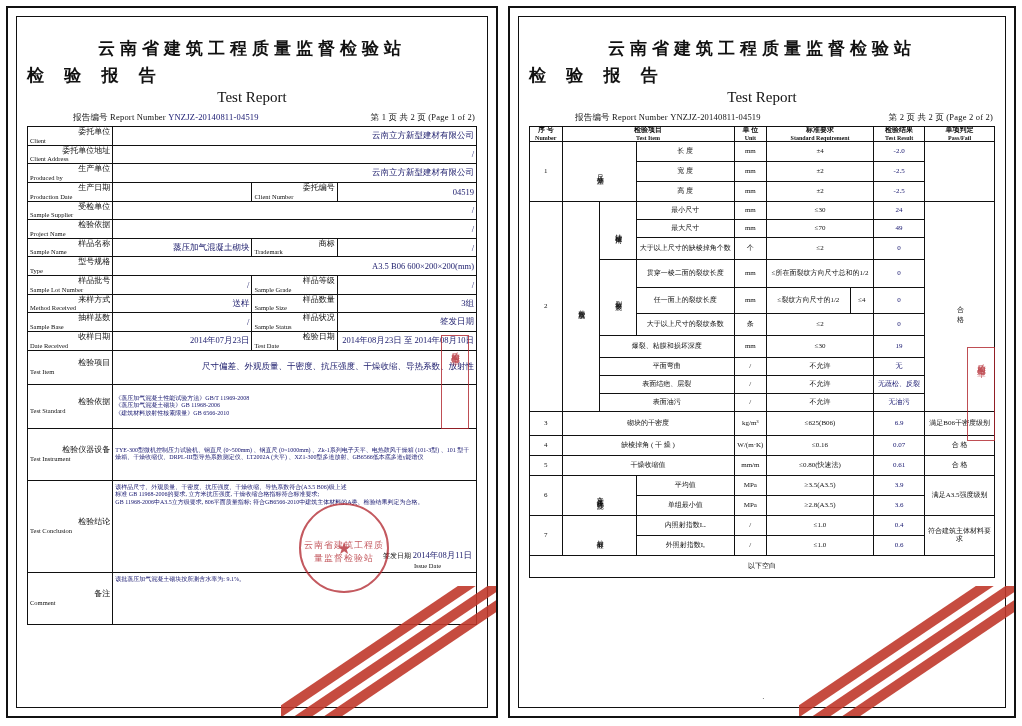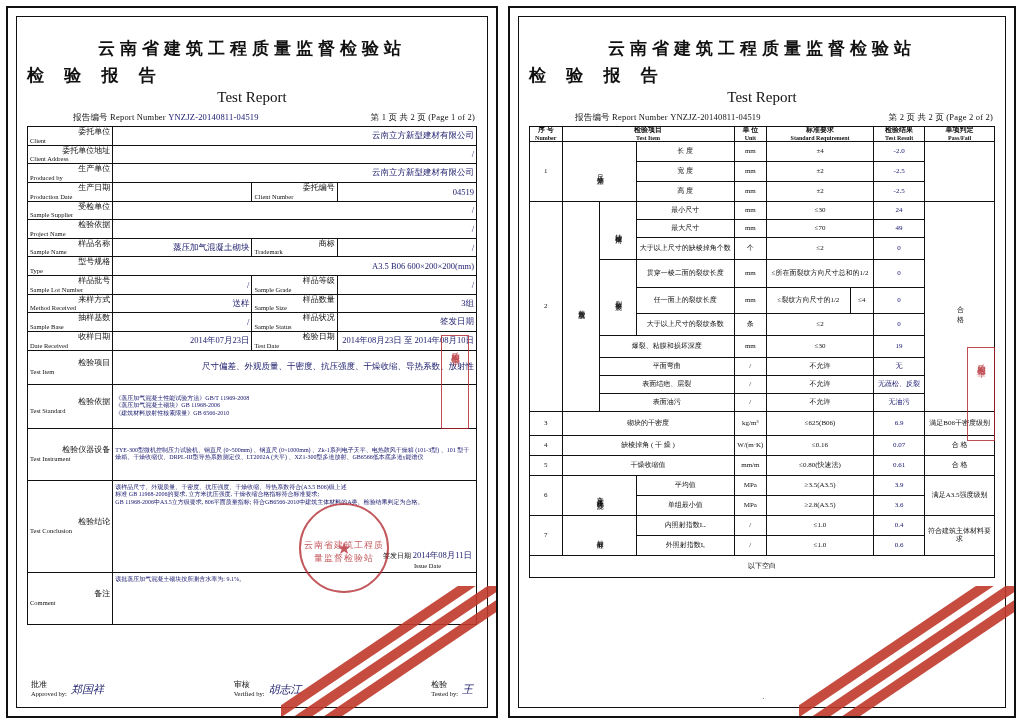--- a/index.html
+++ b/index.html
@@ -289,43 +289,20 @@
 
       <div class="stamp stamp-round" style="left:282px;top:486px">
         <div class="stamp-txt">云南省建筑工程质量监督检验站</div>
         <div class="stamp-star">★</div>
       </div>
 
       <div class="redbox" style="left:424px;top:318px;width:26px;height:86px;padding-top:6px">
         <span class="vert">质检专用章</span>
       </div>
 
-      <div class="sign-row">
-        <div class="cell">
-          <div>
-              <div>批准</div>
-              <div class="small">Approved by:</div>
-            </div>
-          <div class="sig">郑国祥</div>
-        </div>
-        <div class="cell">
-          <div>
-              <div>审核</div>
-              <div class="small">Verified by:</div>
-            </div>
-          <div class="sig">胡志江</div>
-        </div>
-        <div class="cell">
-          <div>
-              <div>检验</div>
-              <div class="small">Tested by:</div>
-            </div>
-          <div class="sig">王</div>
-        </div>
-      </div>
     </div>
 
     <div class="stripes">
       <i style="top:36px"></i>
         <i style="top:56px"></i>
         <i style="top:76px"></i>
     </div>
   </div>
 
   <div class="sheet right">

